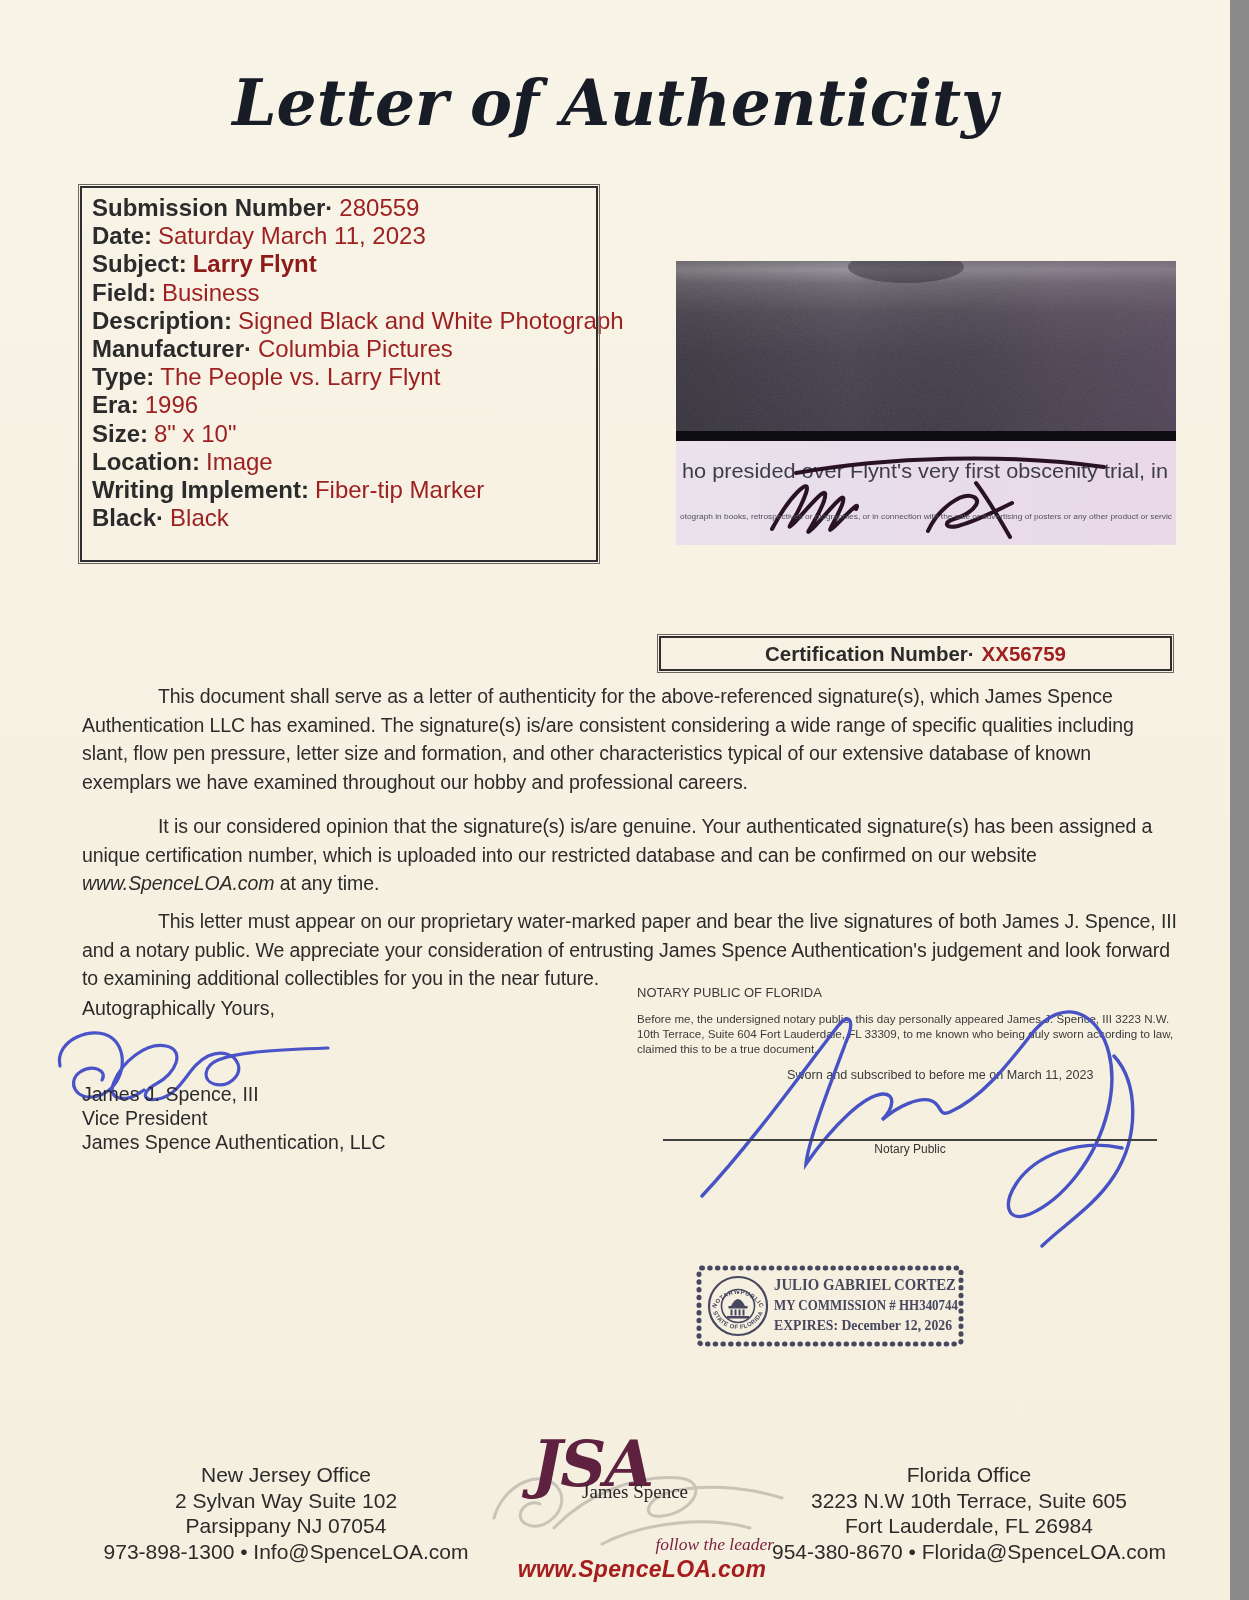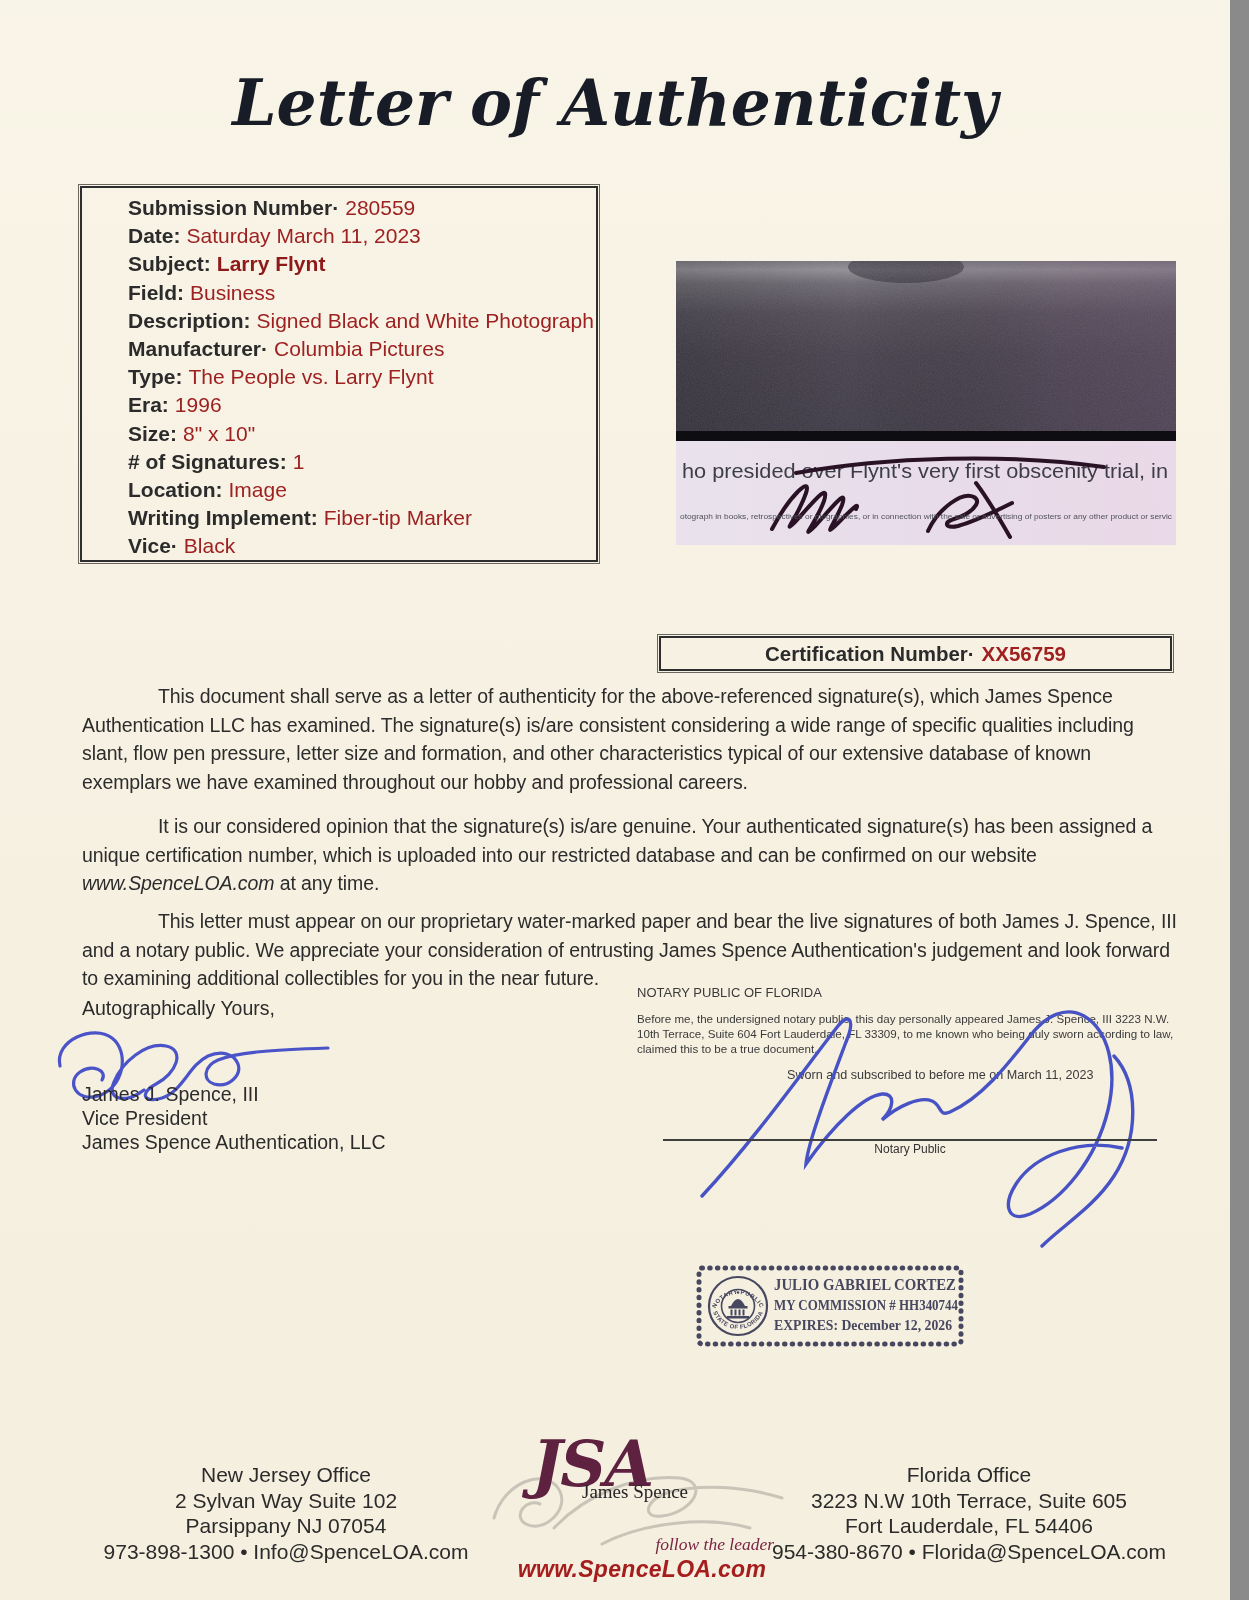--- a/index.html
+++ b/index.html
@@ -5,21 +5,21 @@
   html,body{margin:0;padding:0;background:#8a8a8a;}
   .page{position:relative;width:1230px;height:1600px;overflow:hidden;
         background:linear-gradient(180deg,#f8f4e7 0%,#f6f0e1 60%,#f5efdf 100%);
         font-family:"Liberation Sans",sans-serif;color:#2b2b2b;}
   .title{position:absolute;top:66px;left:0;width:100%;margin:0;text-align:center;
          font-family:"DejaVu Serif","Liberation Serif",serif;font-style:italic;font-weight:bold;
          font-size:63px;color:#171c26;}
   .details{position:absolute;left:80px;top:186px;width:504px;height:366px;
            border:2px solid #2e2e2e;outline:1px solid #6b675f;outline-offset:1px;
            padding:6px 0 0 10px;background:transparent;}
-  .drow{font-size:21px;line-height:28.2px;white-space:nowrap;margin-left:36px;}
+  .drow{font-size:24px;line-height:28.2px;white-space:nowrap;}
   .dlbl{font-weight:bold;color:#2b2b2b;}
   .dval{color:#9e2121;margin-left:6px;}
   .dval.b{font-weight:bold;color:#8e1a1a;}
   .photo{position:absolute;left:676px;top:261px;width:500px;height:284px;}
   .certbox{position:absolute;left:659px;top:636px;width:509px;height:31px;
            border:2px solid #2e2e2e;outline:1px solid #6b675f;outline-offset:1px;
            text-align:center;line-height:31px;font-size:20.5px;white-space:nowrap;}
   .clbl{font-weight:bold;color:#2b2b2b;}
   .cnum{font-weight:bold;color:#a02020;margin-left:7px;}
   .para{position:absolute;left:78px;width:1102px;margin:4px;font-size:19.5px;line-height:28.6px;
@@ -65,24 +65,23 @@
   <div class="details">
     <div class="drow"><span class="dlbl">Submission Number·</span><span class="dval">280559</span></div>
     <div class="drow"><span class="dlbl">Date:</span><span class="dval">Saturday  March 11, 2023</span></div>
     <div class="drow"><span class="dlbl">Subject:</span><span class="dval b">Larry Flynt</span></div>
     <div class="drow"><span class="dlbl">Field:</span><span class="dval">Business</span></div>
     <div class="drow"><span class="dlbl">Description:</span><span class="dval">Signed Black and White Photograph</span></div>
     <div class="drow"><span class="dlbl">Manufacturer·</span><span class="dval">Columbia Pictures</span></div>
     <div class="drow"><span class="dlbl">Type:</span><span class="dval">The People vs. Larry Flynt</span></div>
     <div class="drow"><span class="dlbl">Era:</span><span class="dval">1996</span></div>
     <div class="drow"><span class="dlbl">Size:</span><span class="dval">8" x 10"</span></div>
-    <div class="drow"><span class="dlbl"># of Signatures:</span><span class="dval">1</span></div>
     <div class="drow"><span class="dlbl">Location:</span><span class="dval">Image</span></div>
     <div class="drow"><span class="dlbl">Writing Implement:</span><span class="dval">Fiber-tip Marker</span></div>
-    <div class="drow"><span class="dlbl">Vice·</span><span class="dval">Black</span></div>
+    <div class="drow"><span class="dlbl">Black·</span><span class="dval">Black</span></div>
   </div>
 
   <div class="photo">
     <svg width="500" height="284" viewBox="0 0 500 284">
       <defs>
         <linearGradient id="pgv" x1="0" y1="0" x2="0" y2="1">
           <stop offset="0" stop-color="#7a777e"></stop>
             <stop offset="0.05" stop-color="#918e95"></stop>
           <stop offset="0.13" stop-color="#6c6870"></stop>
             <stop offset="0.30" stop-color="#4f4a55"></stop>
@@ -206,17 +205,17 @@
     </svg>
     <div class="jsa">JSA</div>
     <div class="jspence">James Spence</div>
     <div class="tagline">follow the leader</div>
     <div class="url">www.SpenceLOA.com</div>
   </div>
 
   <div class="office fl">
     <div class="otitle">Florida Office</div>
     <div>3223 N.W  10th Terrace, Suite 605</div>
-    <div>Fort Lauderdale, FL 54406</div>
+    <div>Fort Lauderdale, FL 26984</div>
     <div>954-380-8670 • Florida@SpenceLOA.com</div>
   </div>
 
 </div>
 
 </body></html>

